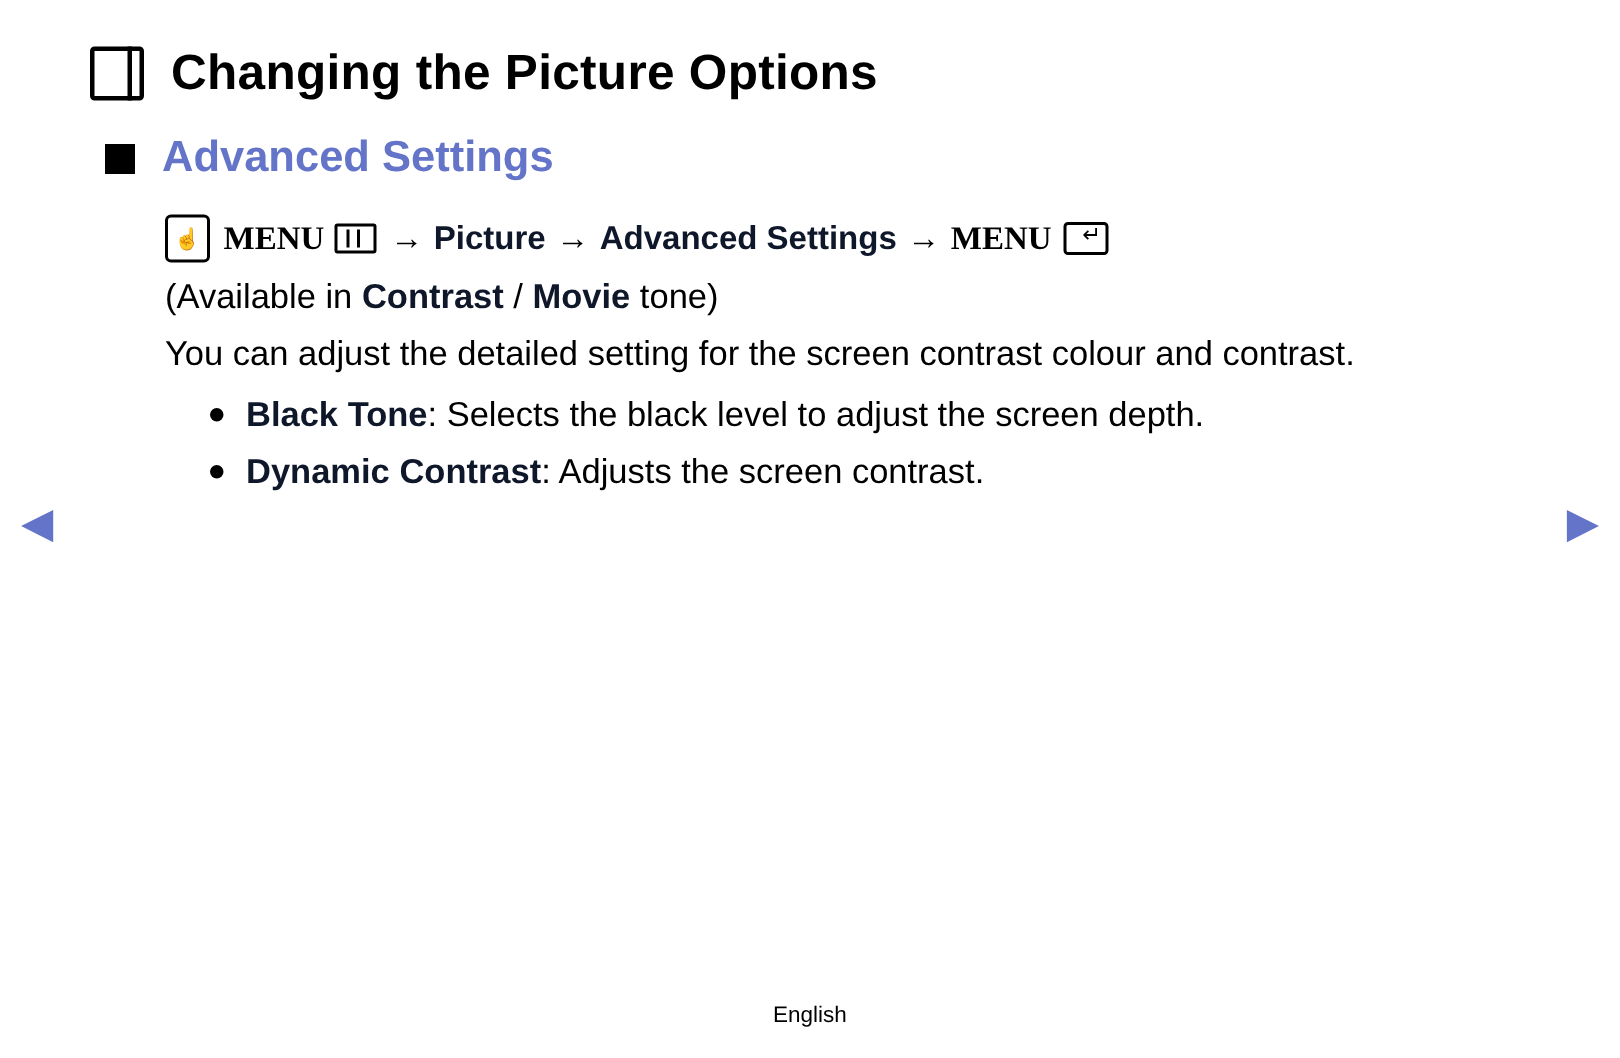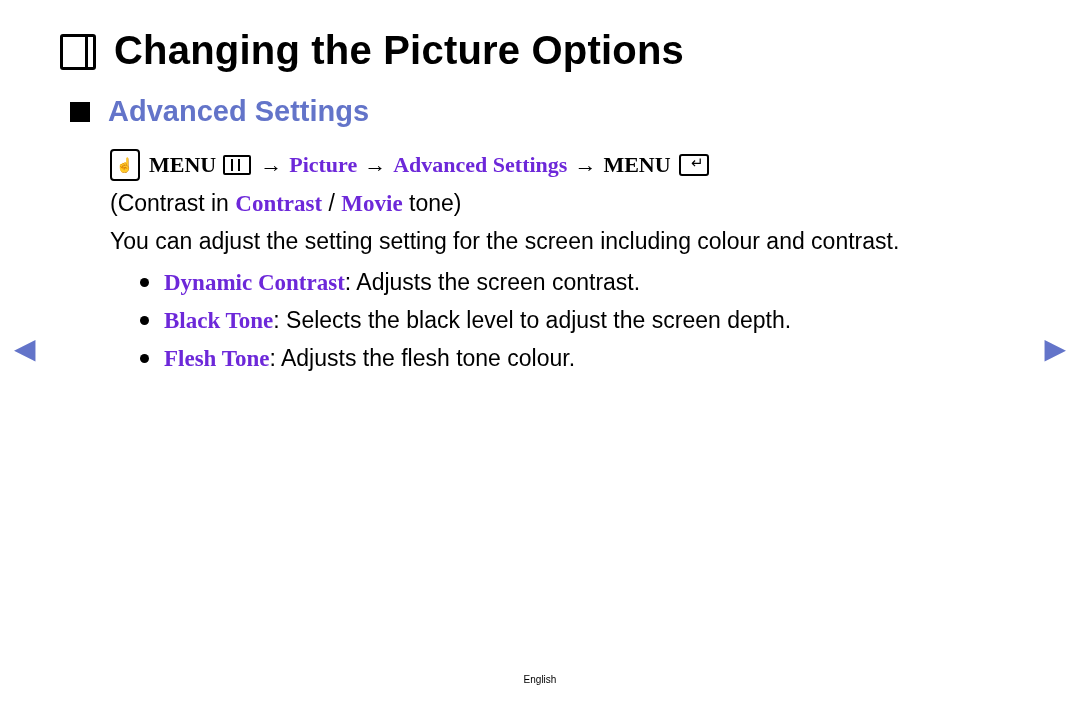--- a/index.html
+++ b/index.html
@@ -38,21 +38,21 @@
   .book-icon::after {
     content: "";
     position: absolute;
     right: 5px;
     top: -3px;
     bottom: -3px;
     width: 3px;
     background: #000;
   }
   .page-title {
-    font-size: 40px;
+    font-size: 33px;
     font-weight: bold;
     letter-spacing: 0.2px;
   }
   .section-row {
     display: flex;
     align-items: center;
     gap: 18px;
     margin-left: 10px;
     margin-bottom: 20px;
   }
@@ -124,21 +124,21 @@
   }
   .enter-glyph::after {
     content: "↵";
     position: absolute;
     right: 3px;
     top: -2px;
     font-size: 15px;
     line-height: 18px;
   }
   .bold { font-weight: bold; font-family: Liberation Serif, serif; }
-  .link { color: #6d28d9; font-weight: bold; font-family: Liberation Serif, serif; }
+  .link { color: #0f172a; font-weight: bold; }
   .arrow-sep { color: #000; font-weight: bold; }
   .avail-line { margin-bottom: 2px; }
   .desc-line { margin-bottom: 6px; }
   ul.opts {
     list-style: none;
     padding: 0;
     margin: 0 0 0 30px;
   }
   ul.opts li {
     position: relative;
@@ -165,21 +165,21 @@
     user-select: none;
   }
   .nav-prev { left: 14px; color: #6374c9; }
   .nav-next { right: 14px; color: #6374c9; }
   .footer-lang {
     position: absolute;
     bottom: 20px;
     left: 0;
     right: 0;
     text-align: center;
-    font-size: 10px;
+    font-size: 15px;
     color: #000;
   }
 </style>
 </head>
 <body>
 
 <div class="page">
 
   <div class="title-row">
     <span class="book-icon"></span>
@@ -200,34 +200,31 @@
       <span class="arrow-sep">→</span>
       <span class="link">Picture</span>
       <span class="arrow-sep">→</span>
       <span class="link">Advanced Settings</span>
       <span class="arrow-sep">→</span>
       <span class="bold">MENU</span>
         <span class="enter-glyph"></span>
     </div>
 
     <div class="avail-line">
-      <span>(Contrast in </span><span class="link">Contrast</span><span> / </span><span class="link">Movie</span><span> tone)</span>
+      <span>(Available in </span><span class="link">Contrast</span><span> / </span><span class="link">Movie</span><span> tone)</span>
     </div>
 
-    <div class="desc-line">You can adjust the setting setting for the screen including colour and contrast.</div>
+    <div class="desc-line">You can adjust the detailed setting for the screen contrast colour and contrast.</div>
 
     <ul class="opts">
-      <li>
-        <span class="link">Dynamic Contrast</span><span>: Adjusts the screen contrast.</span>
-      </li>
       <li>
         <span class="link">Black Tone</span><span>: Selects the black level to adjust the screen depth.</span>
       </li>
       <li>
-        <span class="link">Flesh Tone</span><span>: Adjusts the flesh tone colour.</span>
+        <span class="link">Dynamic Contrast</span><span>: Adjusts the screen contrast.</span>
       </li>
     </ul>
 
   </div>
 
   <div class="nav-prev">◀</div>
   <div class="nav-next">▶</div>
 
   <div class="footer-lang">English</div>
 </div>

